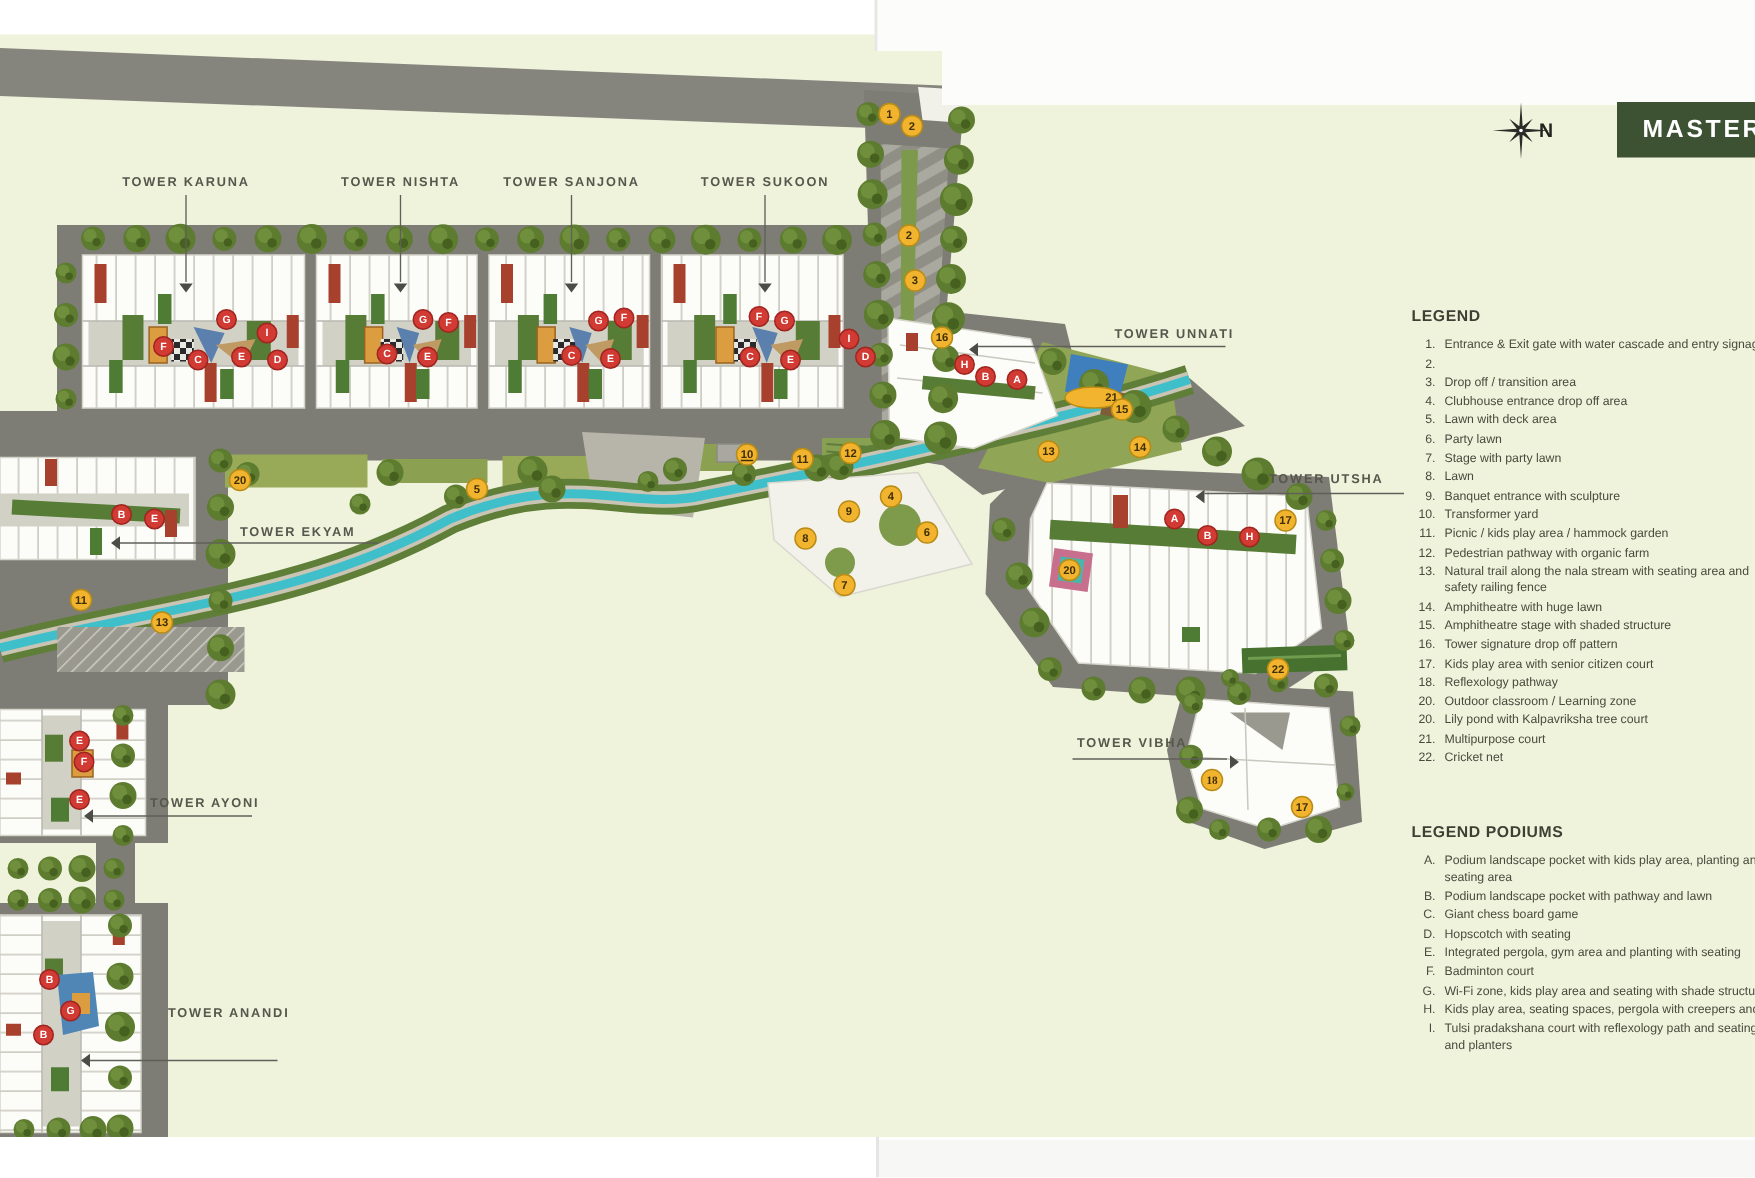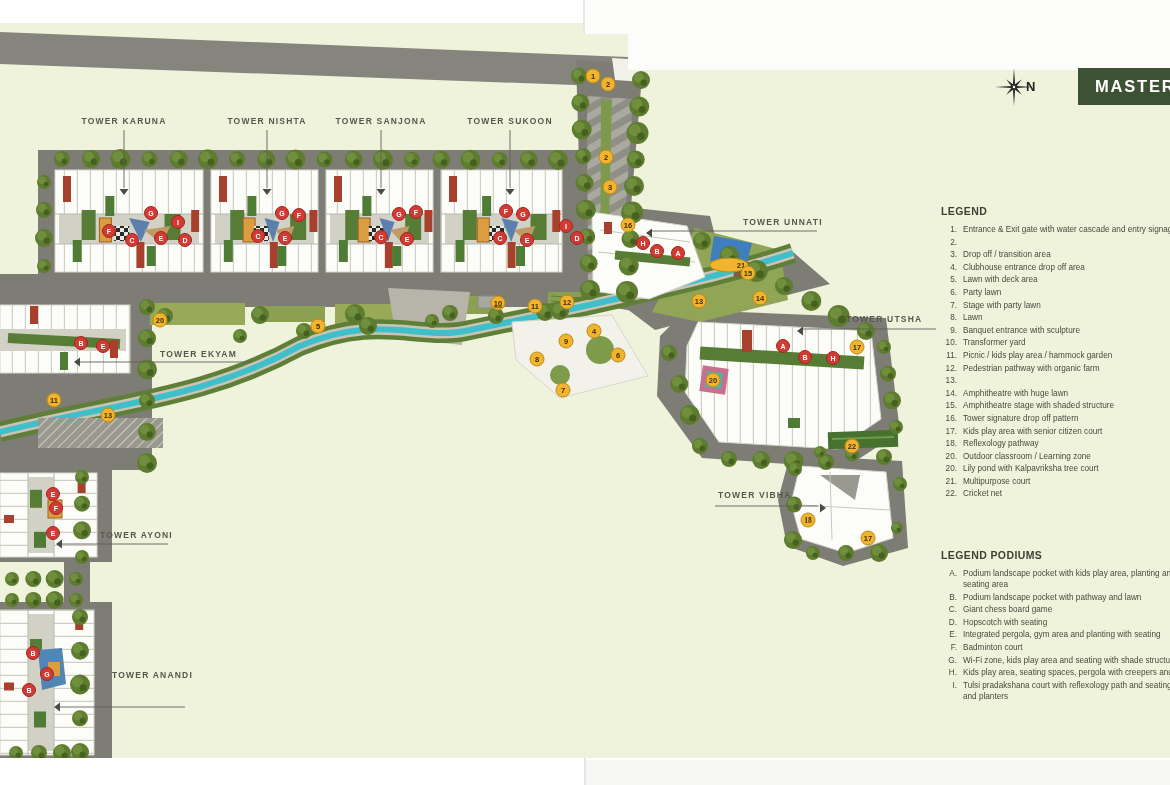--- a/index.html
+++ b/index.html
@@ -715,20 +715,22 @@
         <div class="legend-row">
           <div class="legend-num">11.</div>
           <div class="legend-text">Picnic / kids play area / hammock garden</div>
         </div>
         <div class="legend-row">
           <div class="legend-num">12.</div>
           <div class="legend-text">Pedestrian pathway with organic farm</div>
         </div>
         <div class="legend-row">
           <div class="legend-num">13.</div>
+          <div class="legend-text">Natural trail along the nala stream with seating area and
+safety railing fence</div>
         </div>
         <div class="legend-row">
           <div class="legend-num">14.</div>
           <div class="legend-text">Amphitheatre with huge lawn</div>
         </div>
         <div class="legend-row">
           <div class="legend-num">15.</div>
           <div class="legend-text">Amphitheatre stage with shaded structure</div>
         </div>
         <div class="legend-row">

